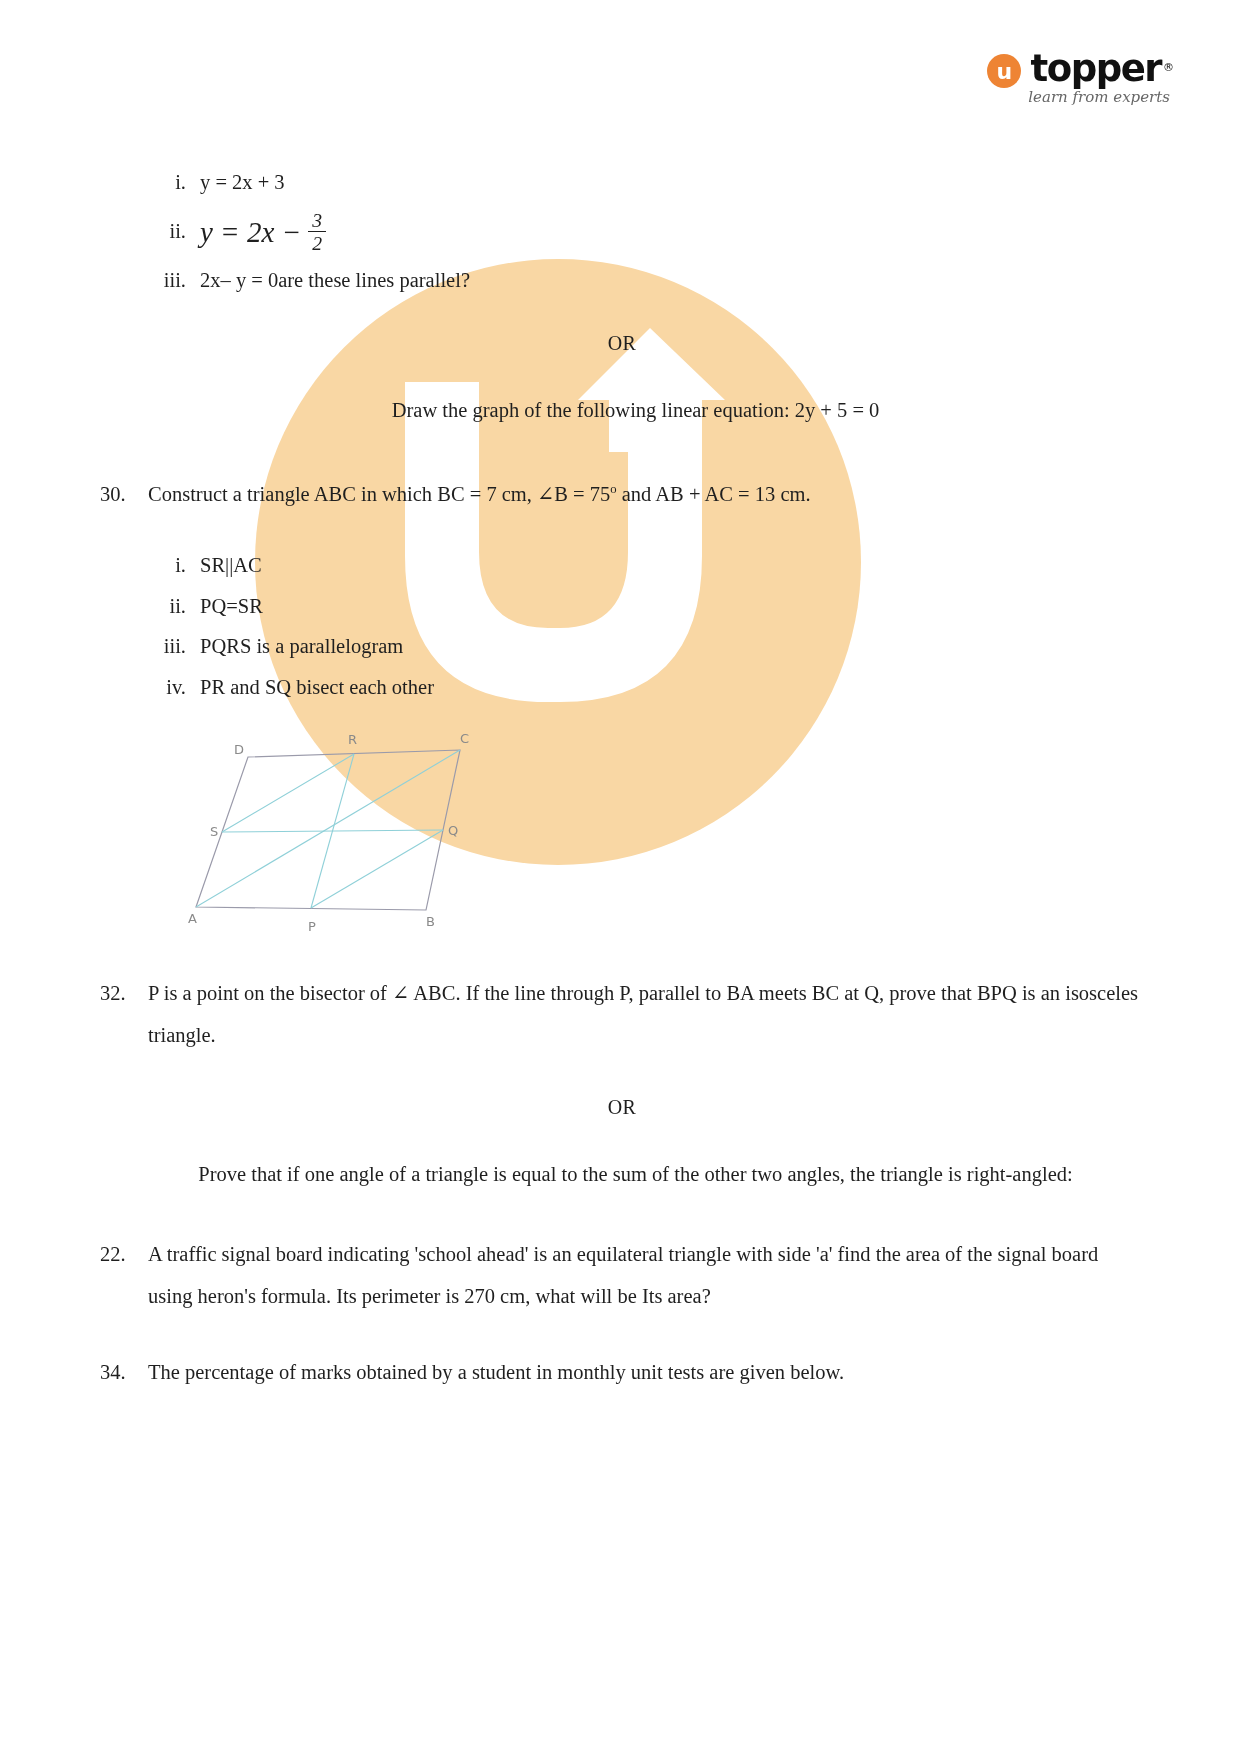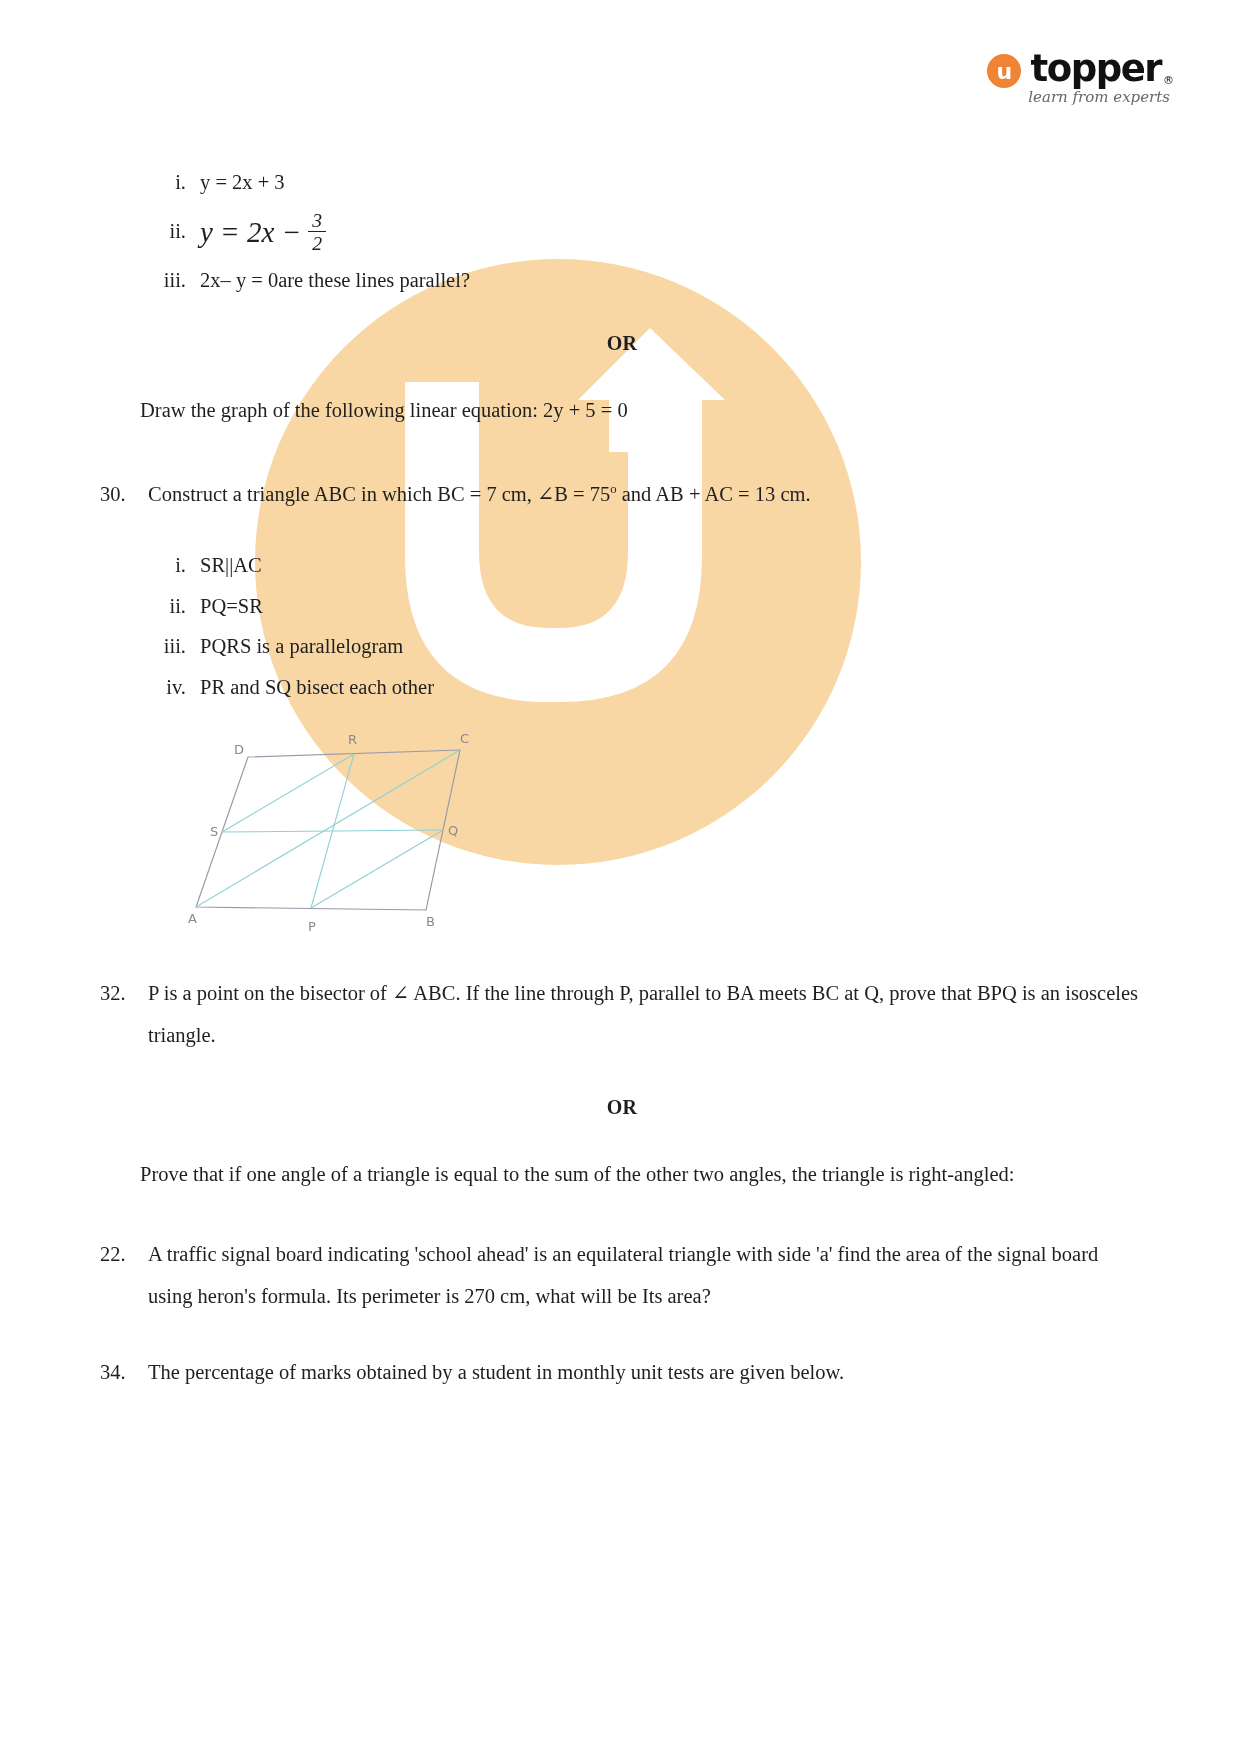--- a/index.html
+++ b/index.html
@@ -11,35 +11,35 @@
   }
   .watermark { position:absolute; top:0; left:0; z-index:0; pointer-events:none; }
   
   .brand-logo { position:absolute; top:50px; right:66px; z-index:2; display:flex; align-items:flex-start; gap:7px; }
   .brand-circle {
     width:34px; height:34px; border-radius:50%; background:#ee8434; color:#fff;
     display:flex; align-items:center; justify-content:center;
     font-family:"DejaVu Sans",sans-serif; font-weight:bold; font-size:22px; margin-top:4px;
   }
   .brand-col { display:flex; flex-direction:column; align-items:flex-end; }
-  .brand-row { display:flex; align-items:flex-end; }
+  .brand-row { display:flex; align-items:center; }
   .brand-name { font-family:"DejaVu Sans",sans-serif; font-weight:bold; font-size:37px; color:#111; letter-spacing:-1.5px; line-height:1; }
   .brand-reg { font-family:"DejaVu Sans",sans-serif; font-size:11px; color:#111; margin-top:-2px; margin-left:2px; }
   .brand-tagline { font-family:"DejaVu Serif",serif; font-style:italic; font-size:15px; color:#666; margin-top:1px; margin-right:4px; }
   
   .content { position:relative; z-index:1; padding:150px 96px 0 100px; font-size:20.5px; }
   .q { margin-top:0; }
   .q-row { display:flex; line-height:2.05; }
   .q-num { width:48px; flex:none; }
   .q-text { flex:1; }
   .roman { margin:18px 0 0 48px; }
   .r-row { display:flex; align-items:center; margin-bottom:11px; line-height:1.45; }
   .r-marker { width:52px; flex:none; text-align:right; padding-right:14px; }
-  .or { text-align:center; font-weight:bold; margin:36px 0 34px 0; font-size:20px; letter-spacing:0.3px; }
-  .alt { margin-left:40px; line-height:2.05; }
+  .or { text-align:center; font-weight:normal; margin:36px 0 34px 0; font-size:20px; letter-spacing:0.3px; }
+  .alt { margin-left:27px; line-height:2.05;text-align:center; }
   .math { font-style:italic; font-size:29px; display:inline-flex; align-items:center; }
   .frac { display:inline-flex; flex-direction:column; align-items:center; font-size:0.68em; line-height:1.15; margin-left:7px; font-style:italic; }
   .frac-num { border-bottom:1.7px solid #1f1f1f; padding:0 4px; }
   .frac-den { padding:0 4px; }
   .sup-deg { font-size:0.62em; vertical-align:super; line-height:0; }
   .fig-wrap { margin:26px 0 14px 88px; }
   .fig-label { font-family:"DejaVu Sans",sans-serif; font-size:13px; fill:#8a8a8a; }
   .mt-or2 { margin-top:40px; }
 </style>
 </head>

